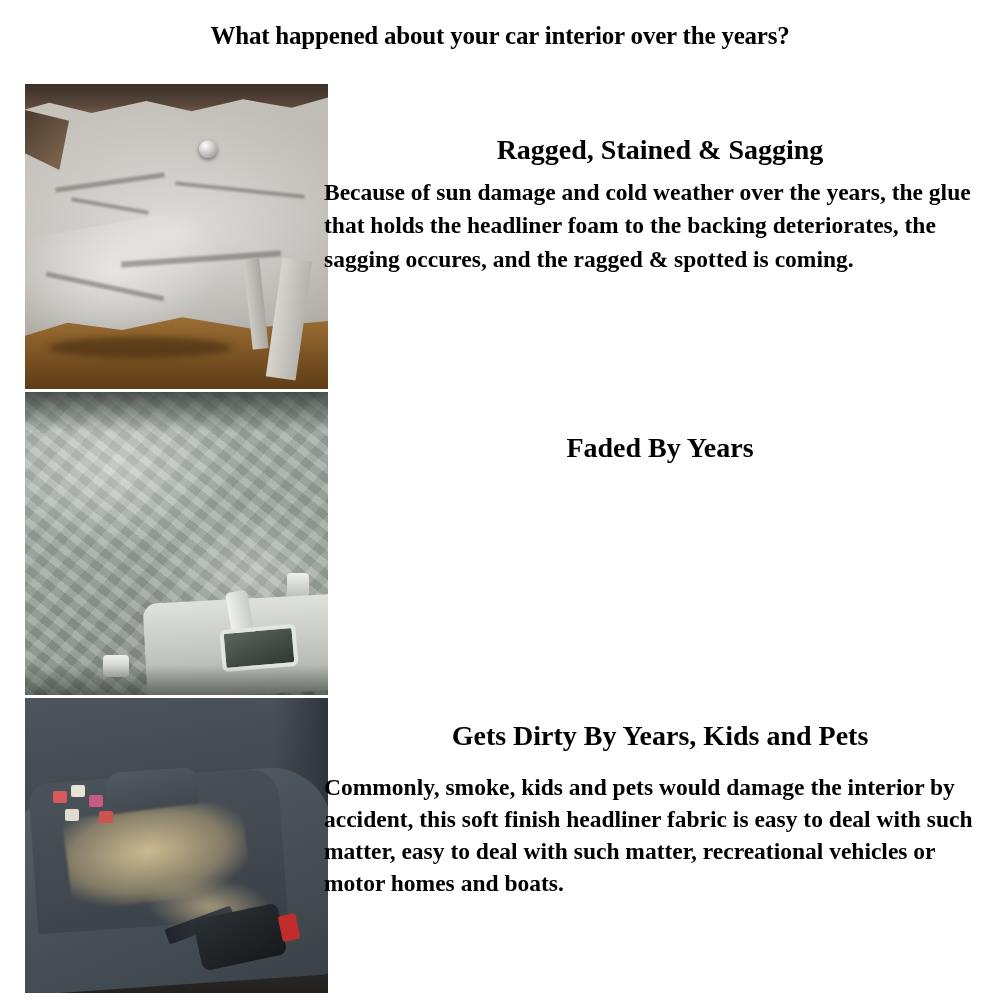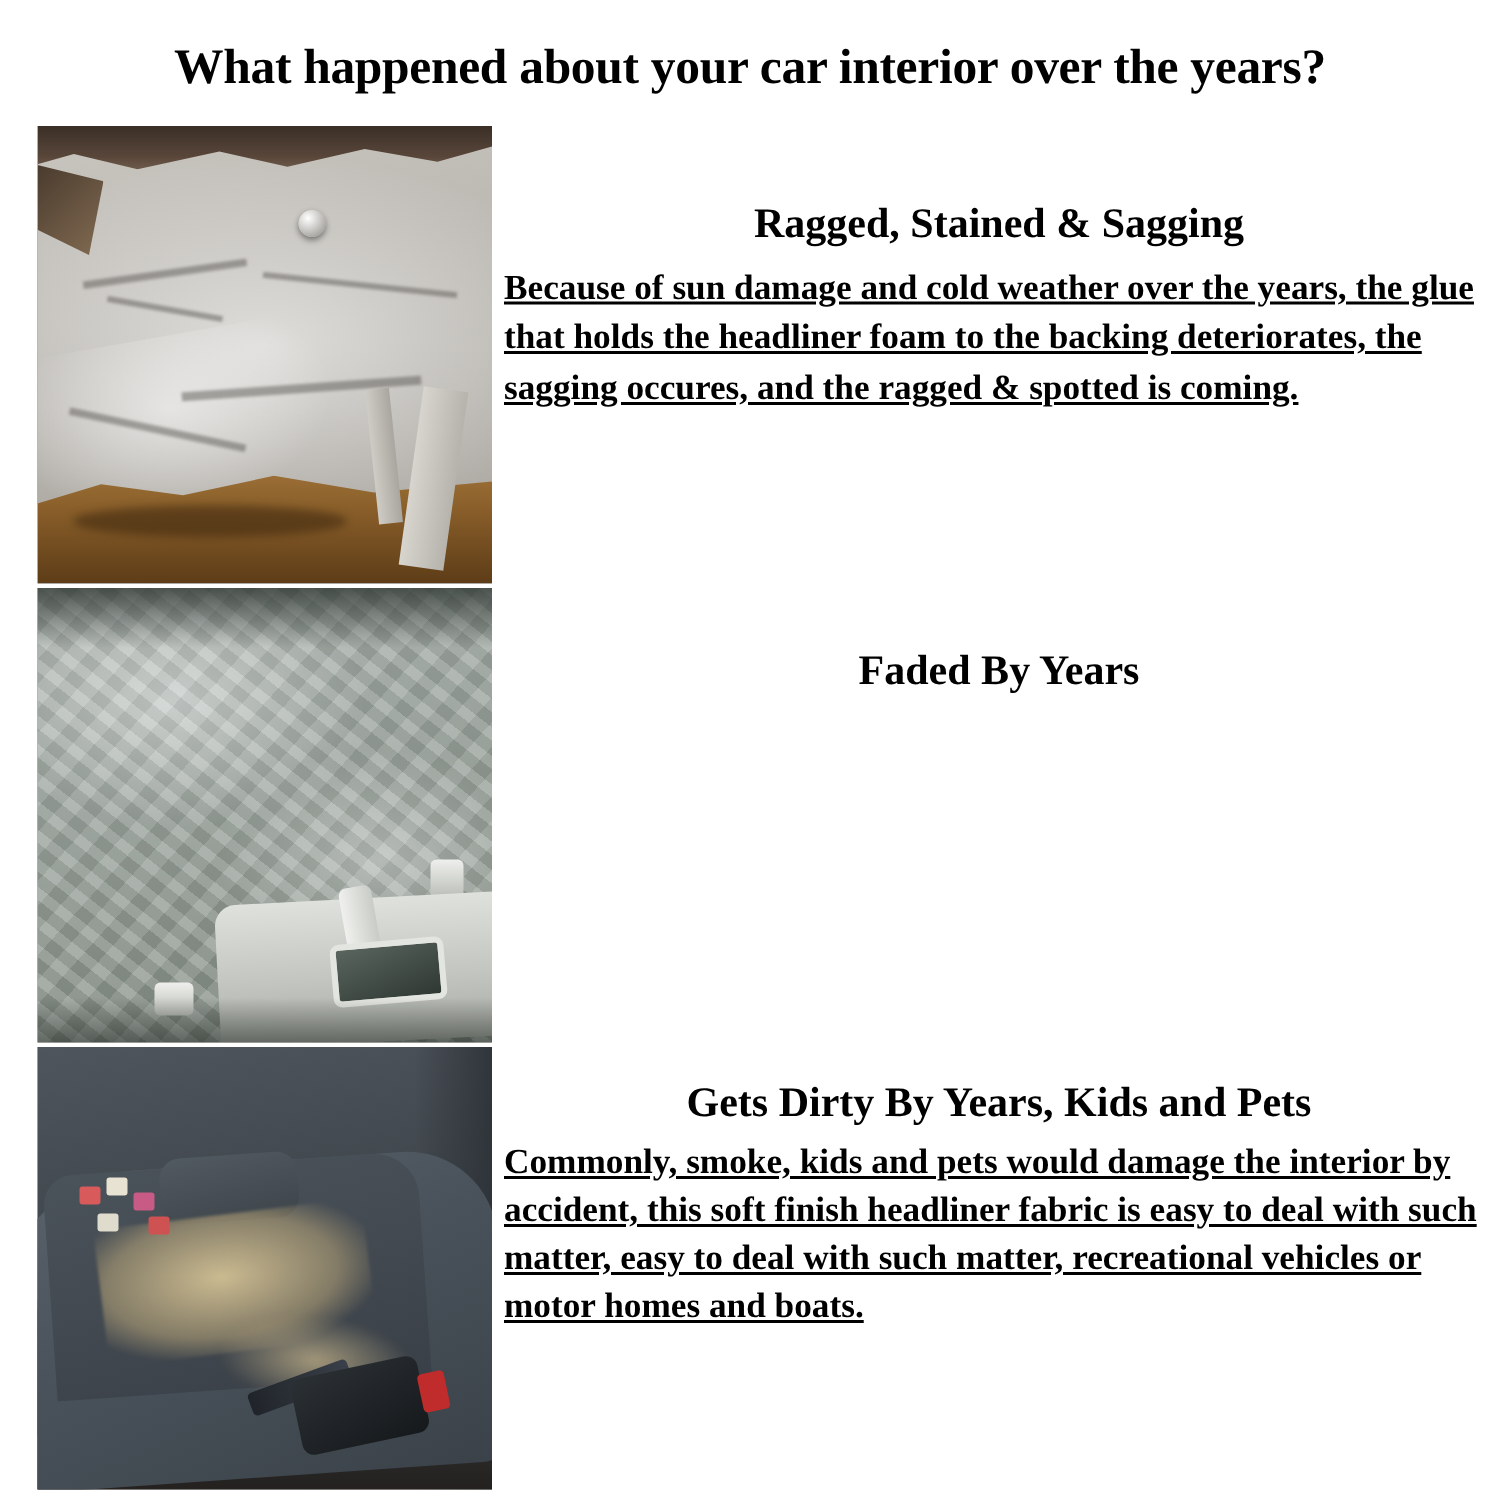--- a/index.html
+++ b/index.html
@@ -18,21 +18,21 @@
     position: relative;
     width: 1000px;
     height: 1000px;
   }
   .main-title {
     position: absolute;
     top: 4px;
     left: 0;
     width: 1000px;
     text-align: center;
-    font-size: 33px;
+    font-size: 25px;
     font-weight: bold;
     letter-spacing: -0.2px;
     line-height: 1.2;
   }
 
   .section {
     position: absolute;
     left: 0;
     width: 1000px;
   }
@@ -52,21 +52,21 @@
   .sec2 .photo { height: 303px; }
   .sec3 .photo { height: 295px; }
 
   .photo-inner {
     position: absolute;
     inset: 0;
   }
 
   .text-col {
     position: absolute;
-    left: 332px;
+    left: 320px;
     right: 0;
     top: 0;
   }
 
   .sec-title {
     text-align: center;
     font-size: 28px;
     font-weight: bold;
     margin: 0;
     padding: 0;
@@ -75,25 +75,24 @@
   .sec2 .sec-title { margin-top: 40px; }
   .sec3 .sec-title { margin-top: 22px; }
 
   .sec-body {
     font-size: 23.5px;
     font-weight: bold;
     line-height: 1.42;
     margin: 0;
     padding: 0 6px 0 4px;
     text-align: left;
-    text-decoration: underline;
   }
   .sec1 .sec-body { margin-top: 10px; }
   .sec2 .sec-body { margin-top: 10px; line-height: 1.62; }
-  .sec3 .sec-body { margin-top: 8px; line-height: 1.36; }
+  .sec3 .sec-body { margin-top: 20px; line-height: 1.36; }
 
   
   .p1 {
     background:
       radial-gradient(ellipse 130% 70% at 50% 48%, rgba(255,255,255,0.55), rgba(255,255,255,0) 60%),
       linear-gradient(170deg, #c9c6c0 0%, #bdbab4 30%, #b3b0aa 60%, #a8a49d 100%);
   }
   .p1 .torn-top {
     position: absolute; left: 0; top: 0; width: 100%; height: 34px;
     background: linear-gradient(180deg, #3a2f26 0%, #59463a 60%, #7b6653 100%);

